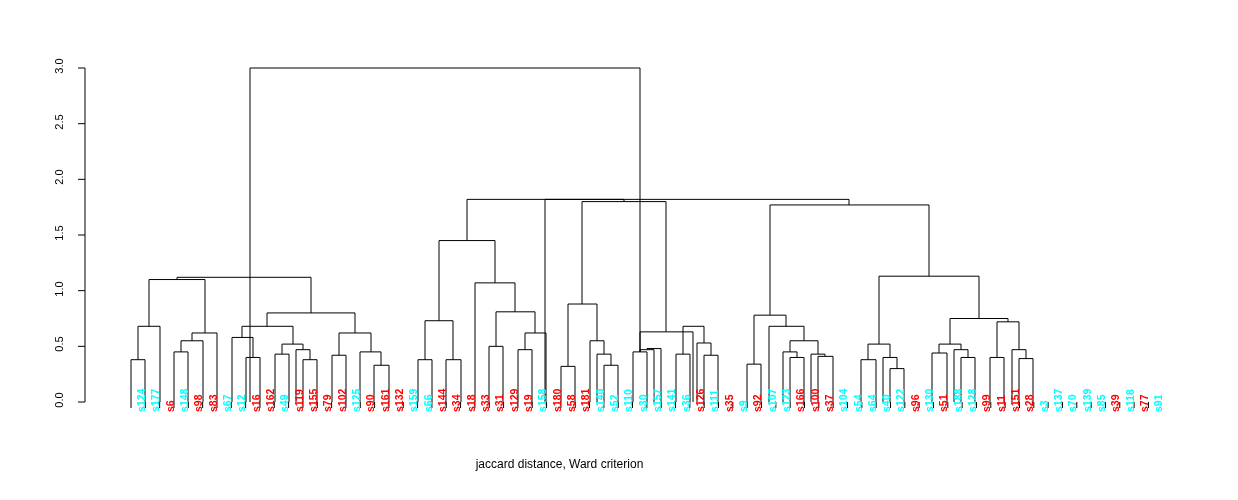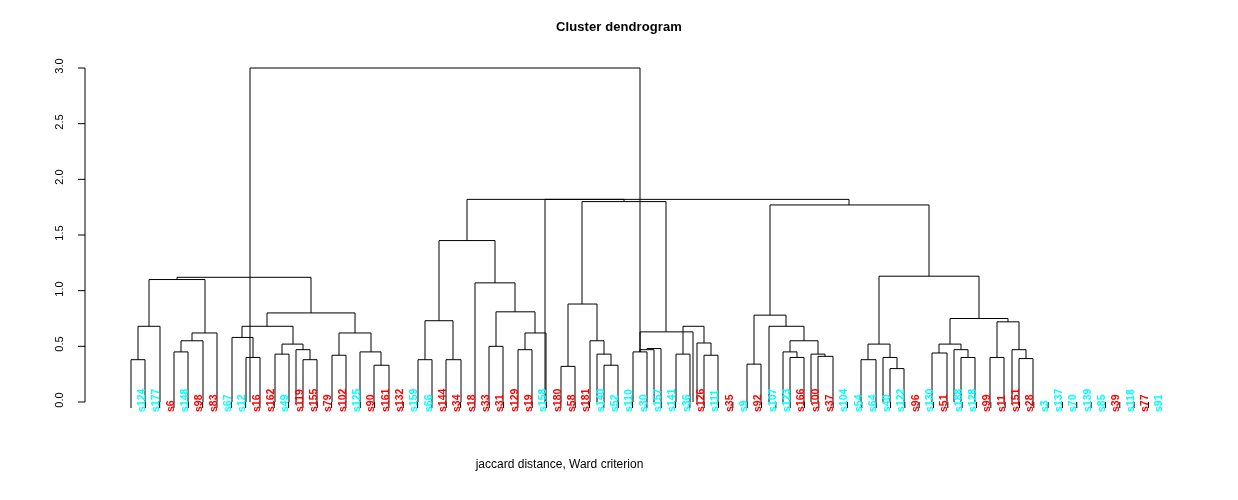--- a/index.html
+++ b/index.html
@@ -15,21 +15,20 @@
              white-space:nowrap;line-height:10px;}
   .ytick-label{position:absolute;font-size:11px;color:#000;
                transform-origin:center center;transform:rotate(-90deg);
                white-space:nowrap;text-align:center;}
 </style>
 </head>
 <body>
 
 <div id="page">
 
-  <div id="title">Cluster dendrogram</div>
 
   <svg id="plot" viewBox="0 0 1238 500" xmlns="http://www.w3.org/2000/svg">
     <g id="axis-group">
         <line x1="85" y1="68" x2="85" y2="402" stroke="#000000" stroke-width="1"></line>
         <line x1="78" y1="402" x2="85" y2="402" stroke="#000000" stroke-width="1"></line>
         <line x1="78" y1="346.3333333333333" x2="85" y2="346.3333333333333" stroke="#000000" stroke-width="1"></line>
         <line x1="78" y1="290.6666666666667" x2="85" y2="290.6666666666667" stroke="#000000" stroke-width="1"></line>
         <line x1="78" y1="235" x2="85" y2="235" stroke="#000000" stroke-width="1"></line>
         <line x1="78" y1="179.33333333333334" x2="85" y2="179.33333333333334" stroke="#000000" stroke-width="1"></line>
         <line x1="78" y1="123.66666666666663" x2="85" y2="123.66666666666663" stroke="#000000" stroke-width="1"></line>

